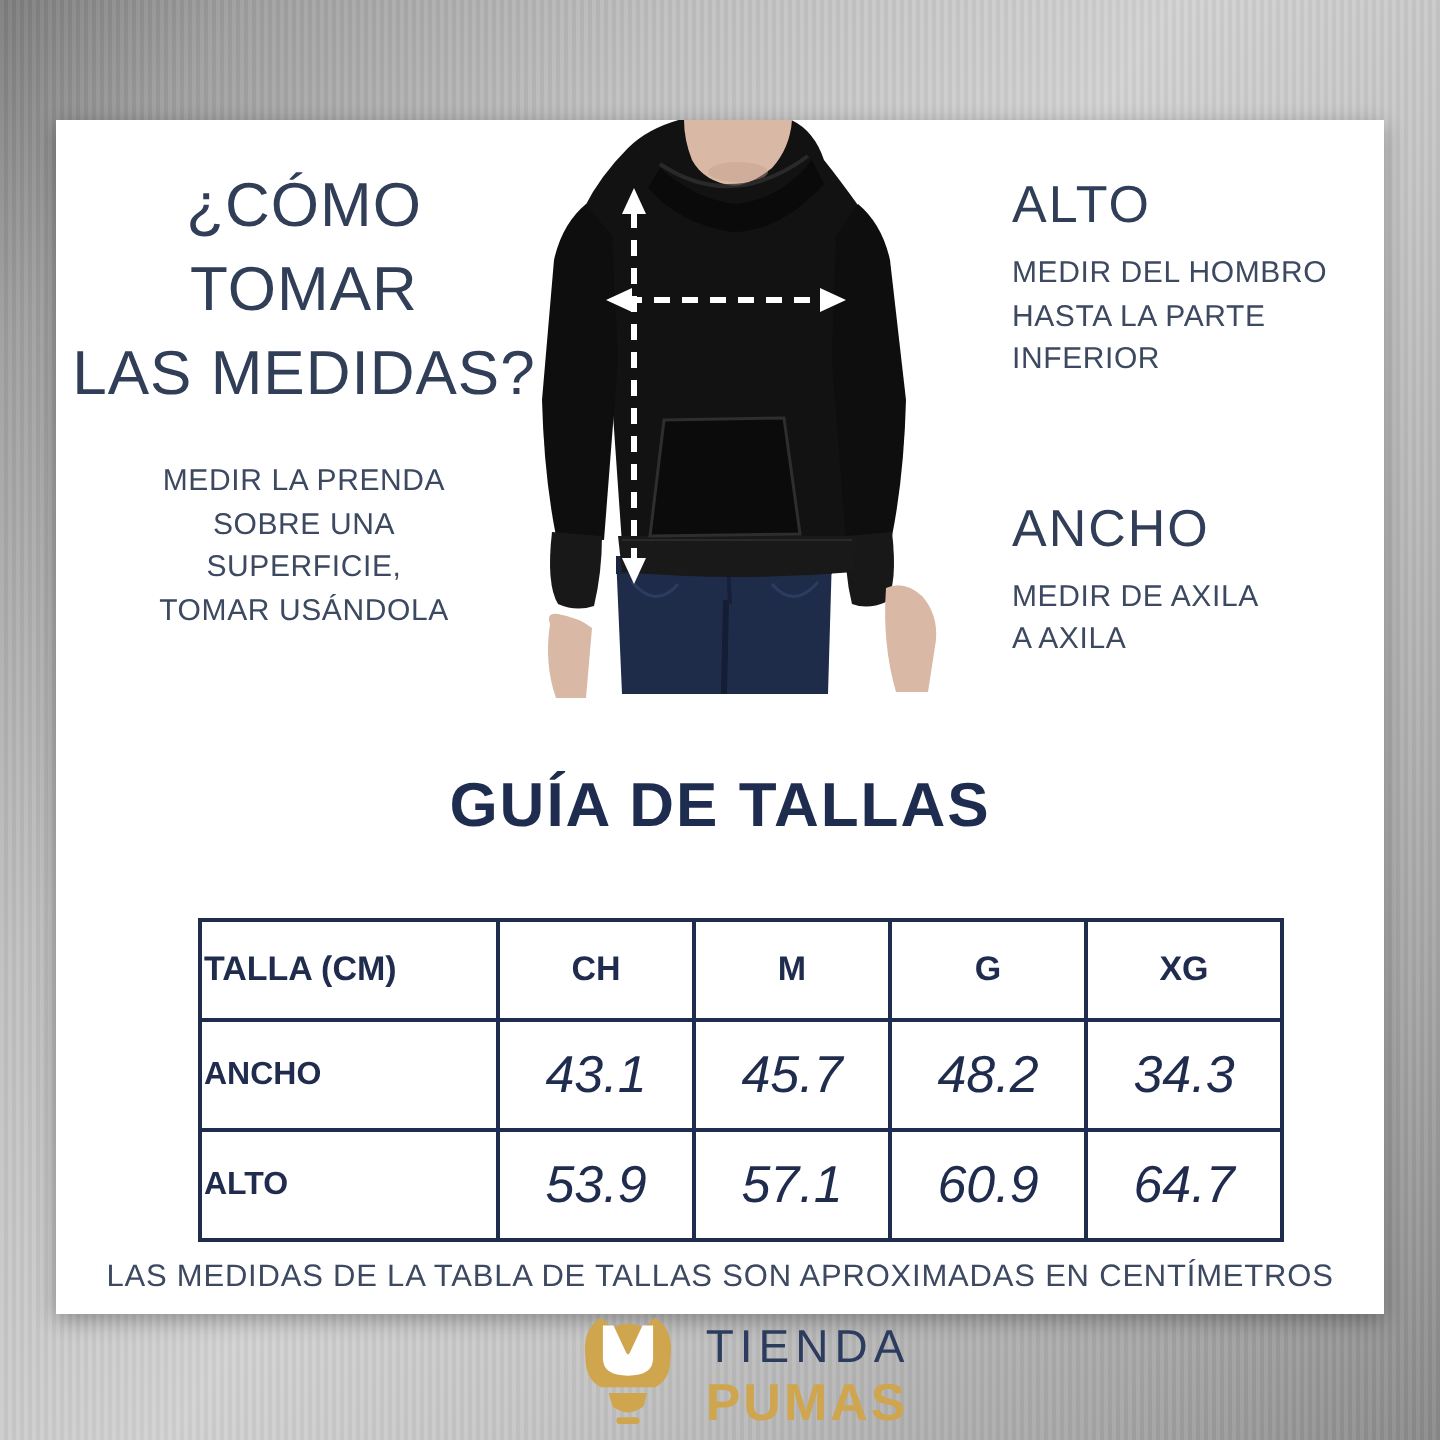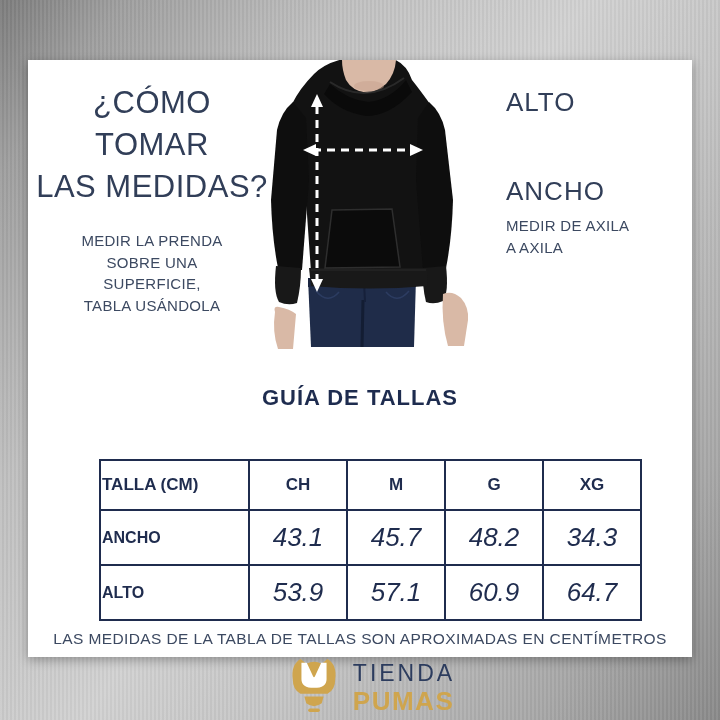--- a/index.html
+++ b/index.html
@@ -24,21 +24,21 @@
   
   .right-col{position:absolute;left:478px;top:27px;width:186px;text-align:left;}
   .dim-label{font-weight:300;font-size:26px;color:#313e58;letter-spacing:1px;}
   .dim-desc{margin-top:8px;font-size:15px;line-height:21.5px;color:#3c4961;letter-spacing:0.3px;}
   .dim-gap{height:58px;}
   
   .figure{position:absolute;left:152px;top:0;width:360px;height:290px;}
   
   .guide-title{
     position:absolute;left:0;top:325px;width:100%;text-align:center;
-    font-weight:bold;font-size:22px;color:#1e2c4f;letter-spacing:1px;
+    font-weight:bold;font-size:31px;color:#1e2c4f;letter-spacing:1px;
   }
   .guide-subtitle{
     position:absolute;left:0;top:361px;width:100%;text-align:center;
     font-size:18px;color:#25345a;letter-spacing:0.5px;
   }
   table.sizes{
     position:absolute;left:71px;top:399px;border-collapse:collapse;table-layout:fixed;
   }
   table.sizes td,table.sizes th{
     border:2.5px solid #1f2c4e;color:#1f2c4e;background:#fff;
@@ -70,21 +70,21 @@
 
     <div class="left-col">
       <div class="how-title">
         <div>¿CÓMO TOMAR</div>
         <div>LAS MEDIDAS?</div>
       </div>
       <div class="measure-note">
         <div>MEDIR LA PRENDA</div>
         <div>SOBRE UNA</div>
         <div>SUPERFICIE,</div>
-        <div>TABLA USÁNDOLA</div>
+        <div>TOMAR USÁNDOLA</div>
       </div>
     </div>
 
     <div class="figure">
       <svg width="360" height="290" viewBox="0 0 360 290">
 
         <g>
           <path d="M128,218 L236,218 L234,287 L131,287 Z" fill="#1f2c49"></path>
           <rect x="128" y="218" width="108" height="9" fill="#1a2540"></rect>
           <path d="M183,240 L182,287" stroke="#131d33" stroke-width="3" fill="none"></path>
@@ -122,20 +122,25 @@
         <g stroke="#ffffff" fill="#ffffff">
           <line x1="133" y1="90" x2="233" y2="90" stroke-width="3" stroke-dasharray="8 6"></line>
           <polygon points="123,90 136,84 136,96" stroke="none"></polygon>
           <polygon points="243,90 230,84 230,96" stroke="none"></polygon>
         </g>
       </svg>
     </div>
 
     <div class="right-col">
       <div class="dim-label">ALTO</div>
+      <div class="dim-desc">
+        <div>MEDIR DEL HOMBRO</div>
+        <div>HASTA LA PARTE</div>
+        <div>INFERIOR</div>
+      </div>
       <div class="dim-gap"></div>
       <div class="dim-label">ANCHO</div>
       <div class="dim-desc">
         <div>MEDIR DE AXILA</div>
         <div>A AXILA</div>
       </div>
     </div>
 
     <div class="guide-title">GUÍA DE TALLAS</div>
 

